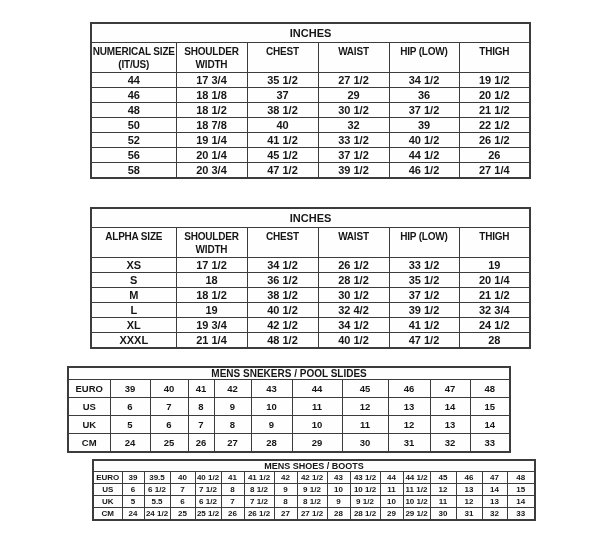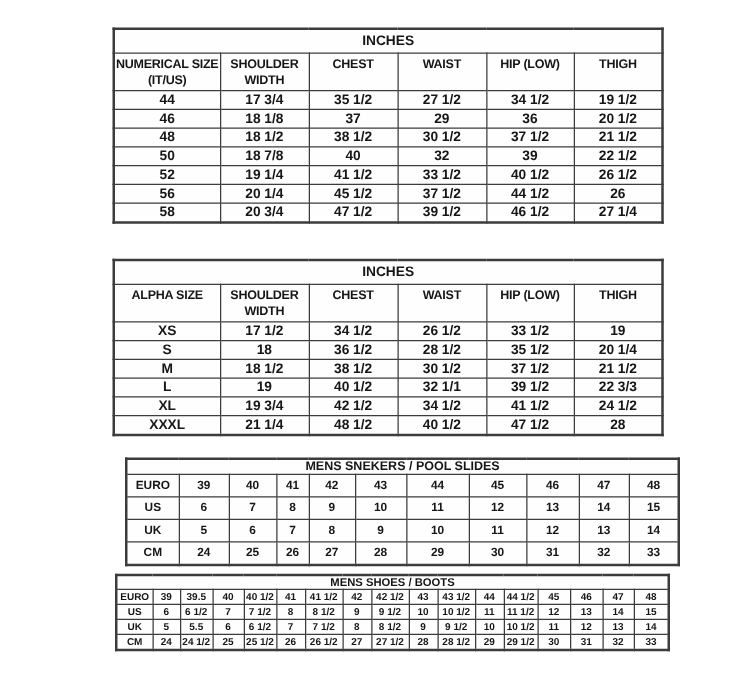--- a/index.html
+++ b/index.html
@@ -37,21 +37,21 @@
   .t1 { left:90px; top:22px;  width:439px; font-size:11px; }
   .t2 { left:90px; top:207px; width:439px; font-size:11px; }
   .t1 .title-row td, .t2 .title-row td { height:19px; line-height:18px; }
   .t1 .header-row td, .t2 .header-row td {
     height:30px; vertical-align:top; padding-top:2px;
     font-size:10px; line-height:13px; letter-spacing:-0.2px;
   }
   .t1 .data-row td, .t2 .data-row td { height:15px; line-height:14px; }
 
   
-  .t3 { left:100px; top:366px; width:442px; font-size:9.5px; }
+  .t3 { left:67px; top:366px; width:442px; font-size:9.5px; }
   .t3 .title-row td { height:12px; line-height:11px; font-size:10px; }
   .t3 .data-row td  { height:18px; line-height:17px; }
 
   
   .t4 { left:92px; top:459px; width:442px; font-size:8px; }
   .t4 .title-row td { height:11px; line-height:10px; font-size:9px; }
   .t4 .data-row td  { height:12px; line-height:11px; }
 </style>
 </head>
 <body>
@@ -206,23 +206,23 @@
           <td>18 1/2</td>
           <td>38 1/2</td>
           <td>30 1/2</td>
           <td>37 1/2</td>
           <td>21 1/2</td>
         </tr>
         <tr class="data-row">
           <td>L</td>
           <td>19</td>
           <td>40 1/2</td>
-          <td>32 1/1</td>
+          <td>32 4/2</td>
           <td>39 1/2</td>
-          <td>22 3/3</td>
+          <td>32 3/4</td>
         </tr>
         <tr class="data-row">
           <td>XL</td>
           <td>19 3/4</td>
           <td>42 1/2</td>
           <td>34 1/2</td>
           <td>41 1/2</td>
           <td>24 1/2</td>
         </tr>
         <tr class="data-row">

